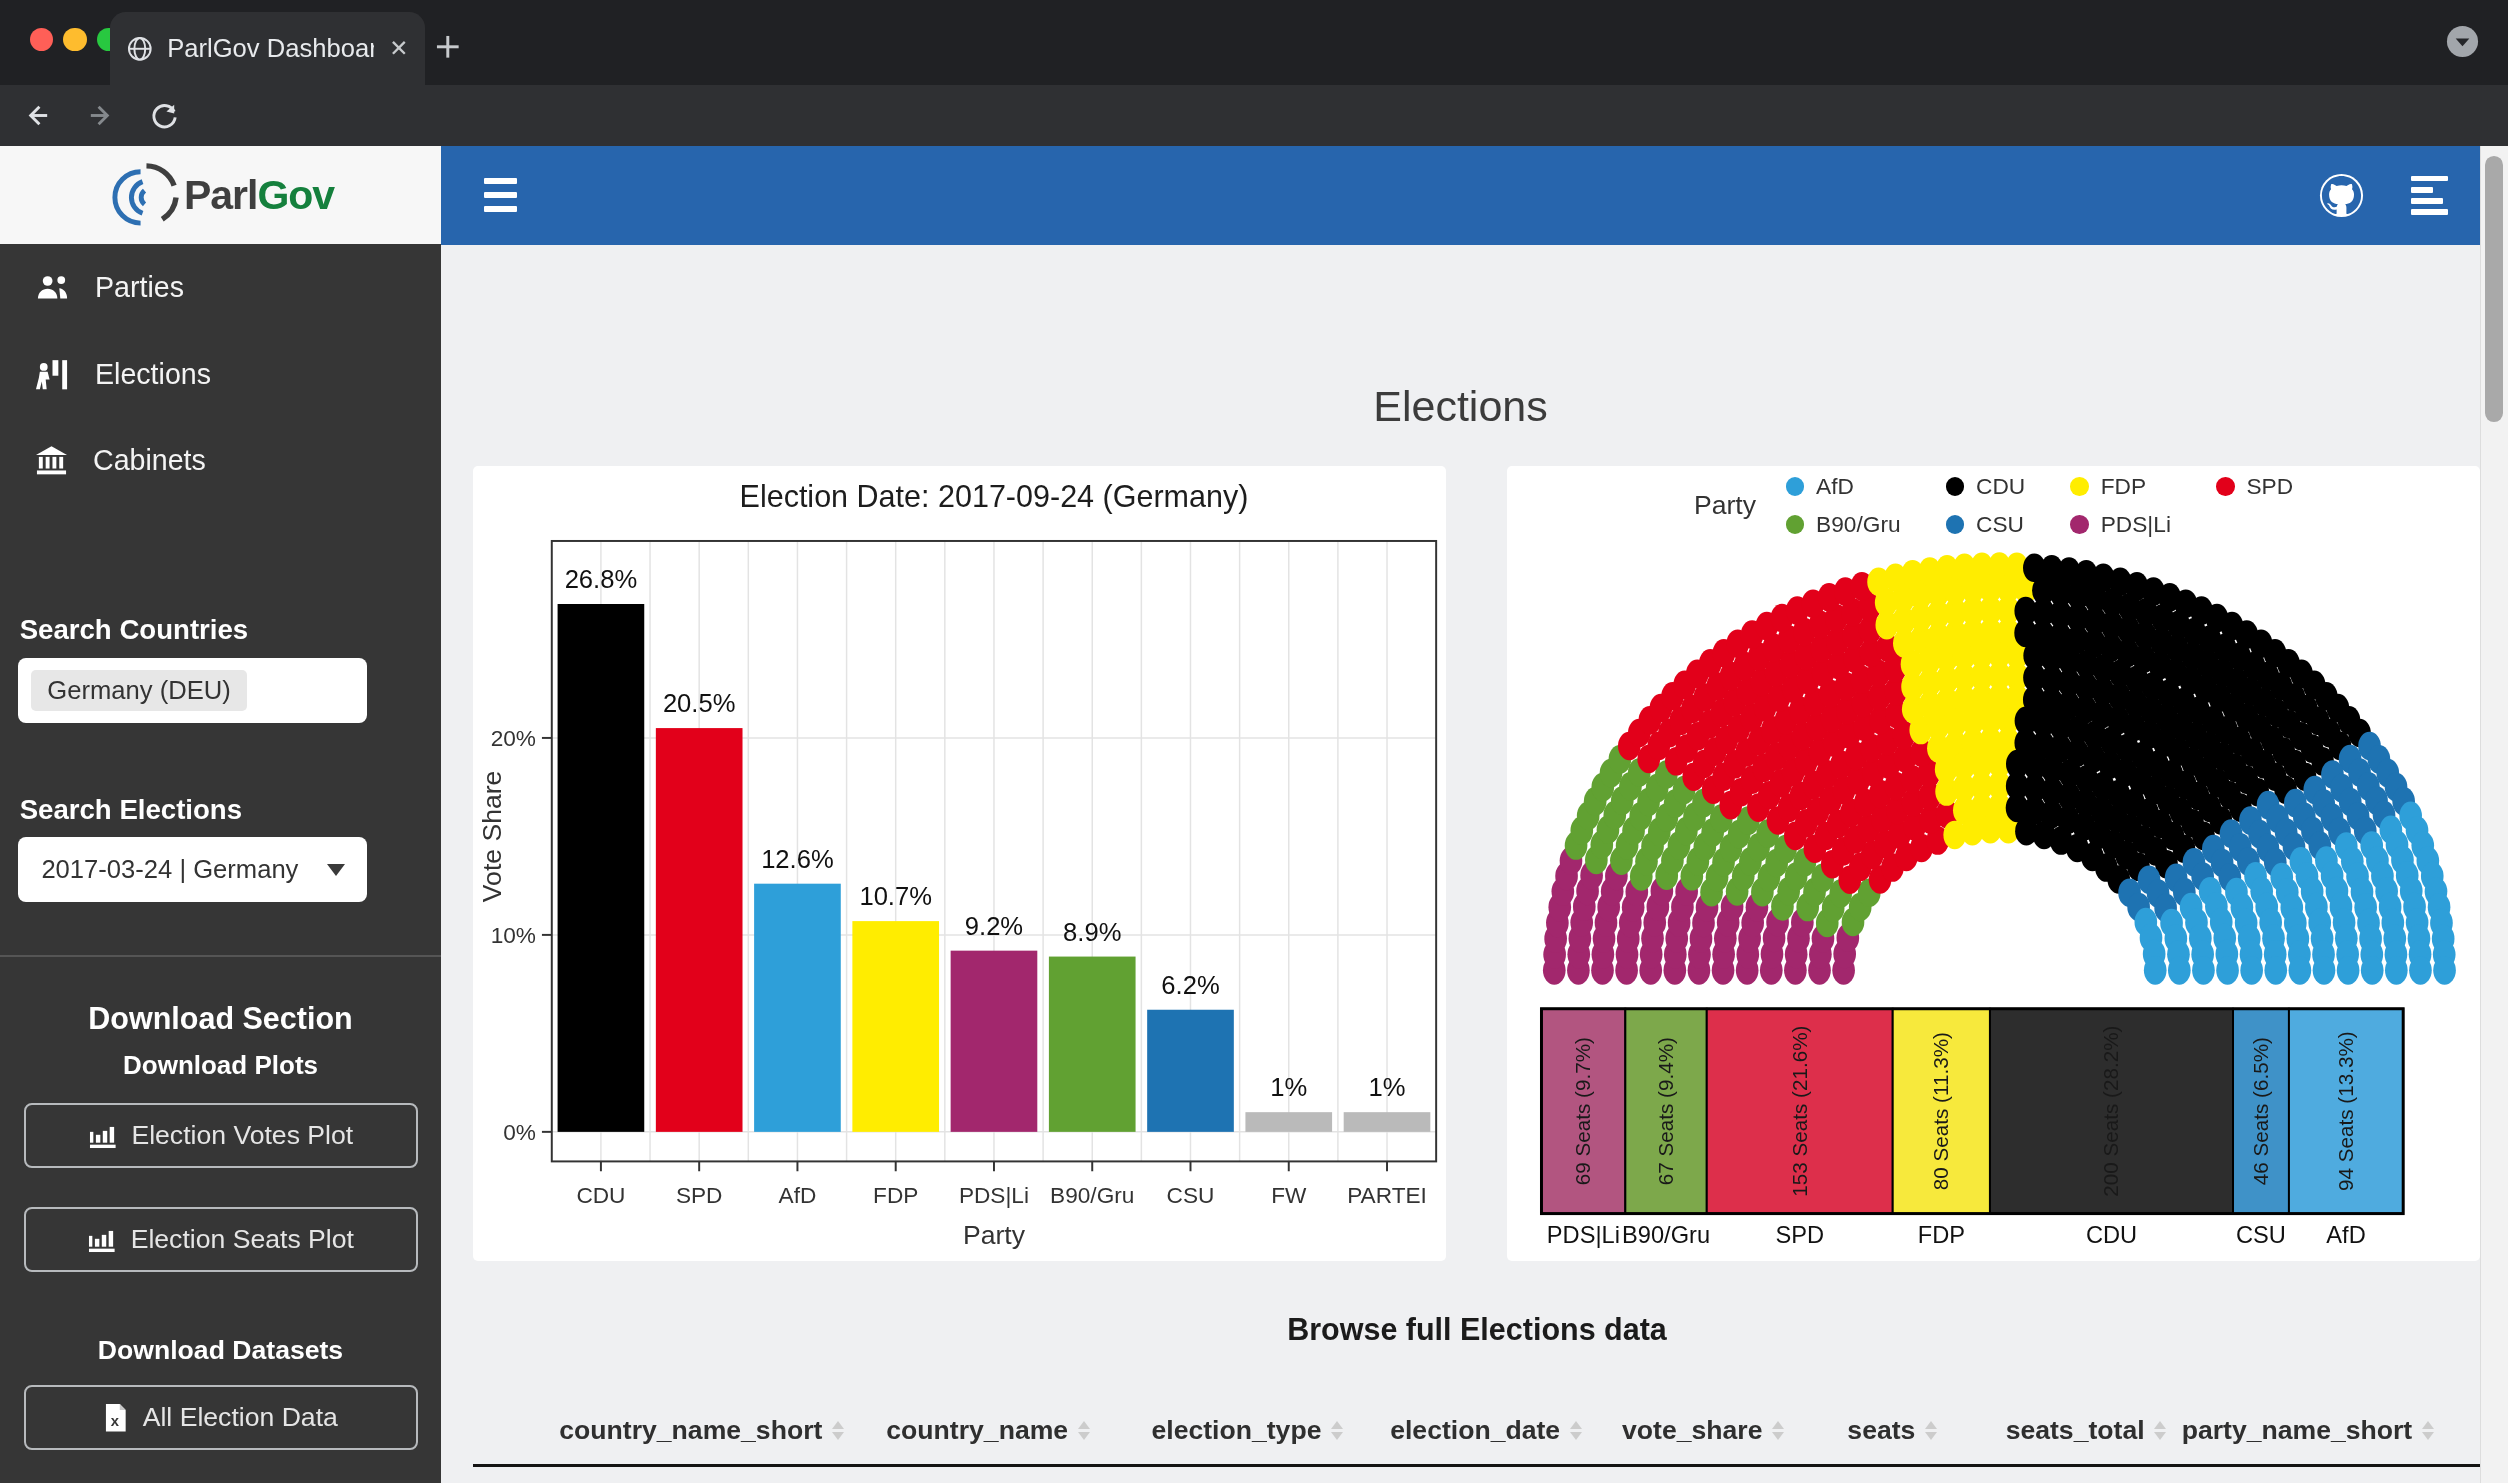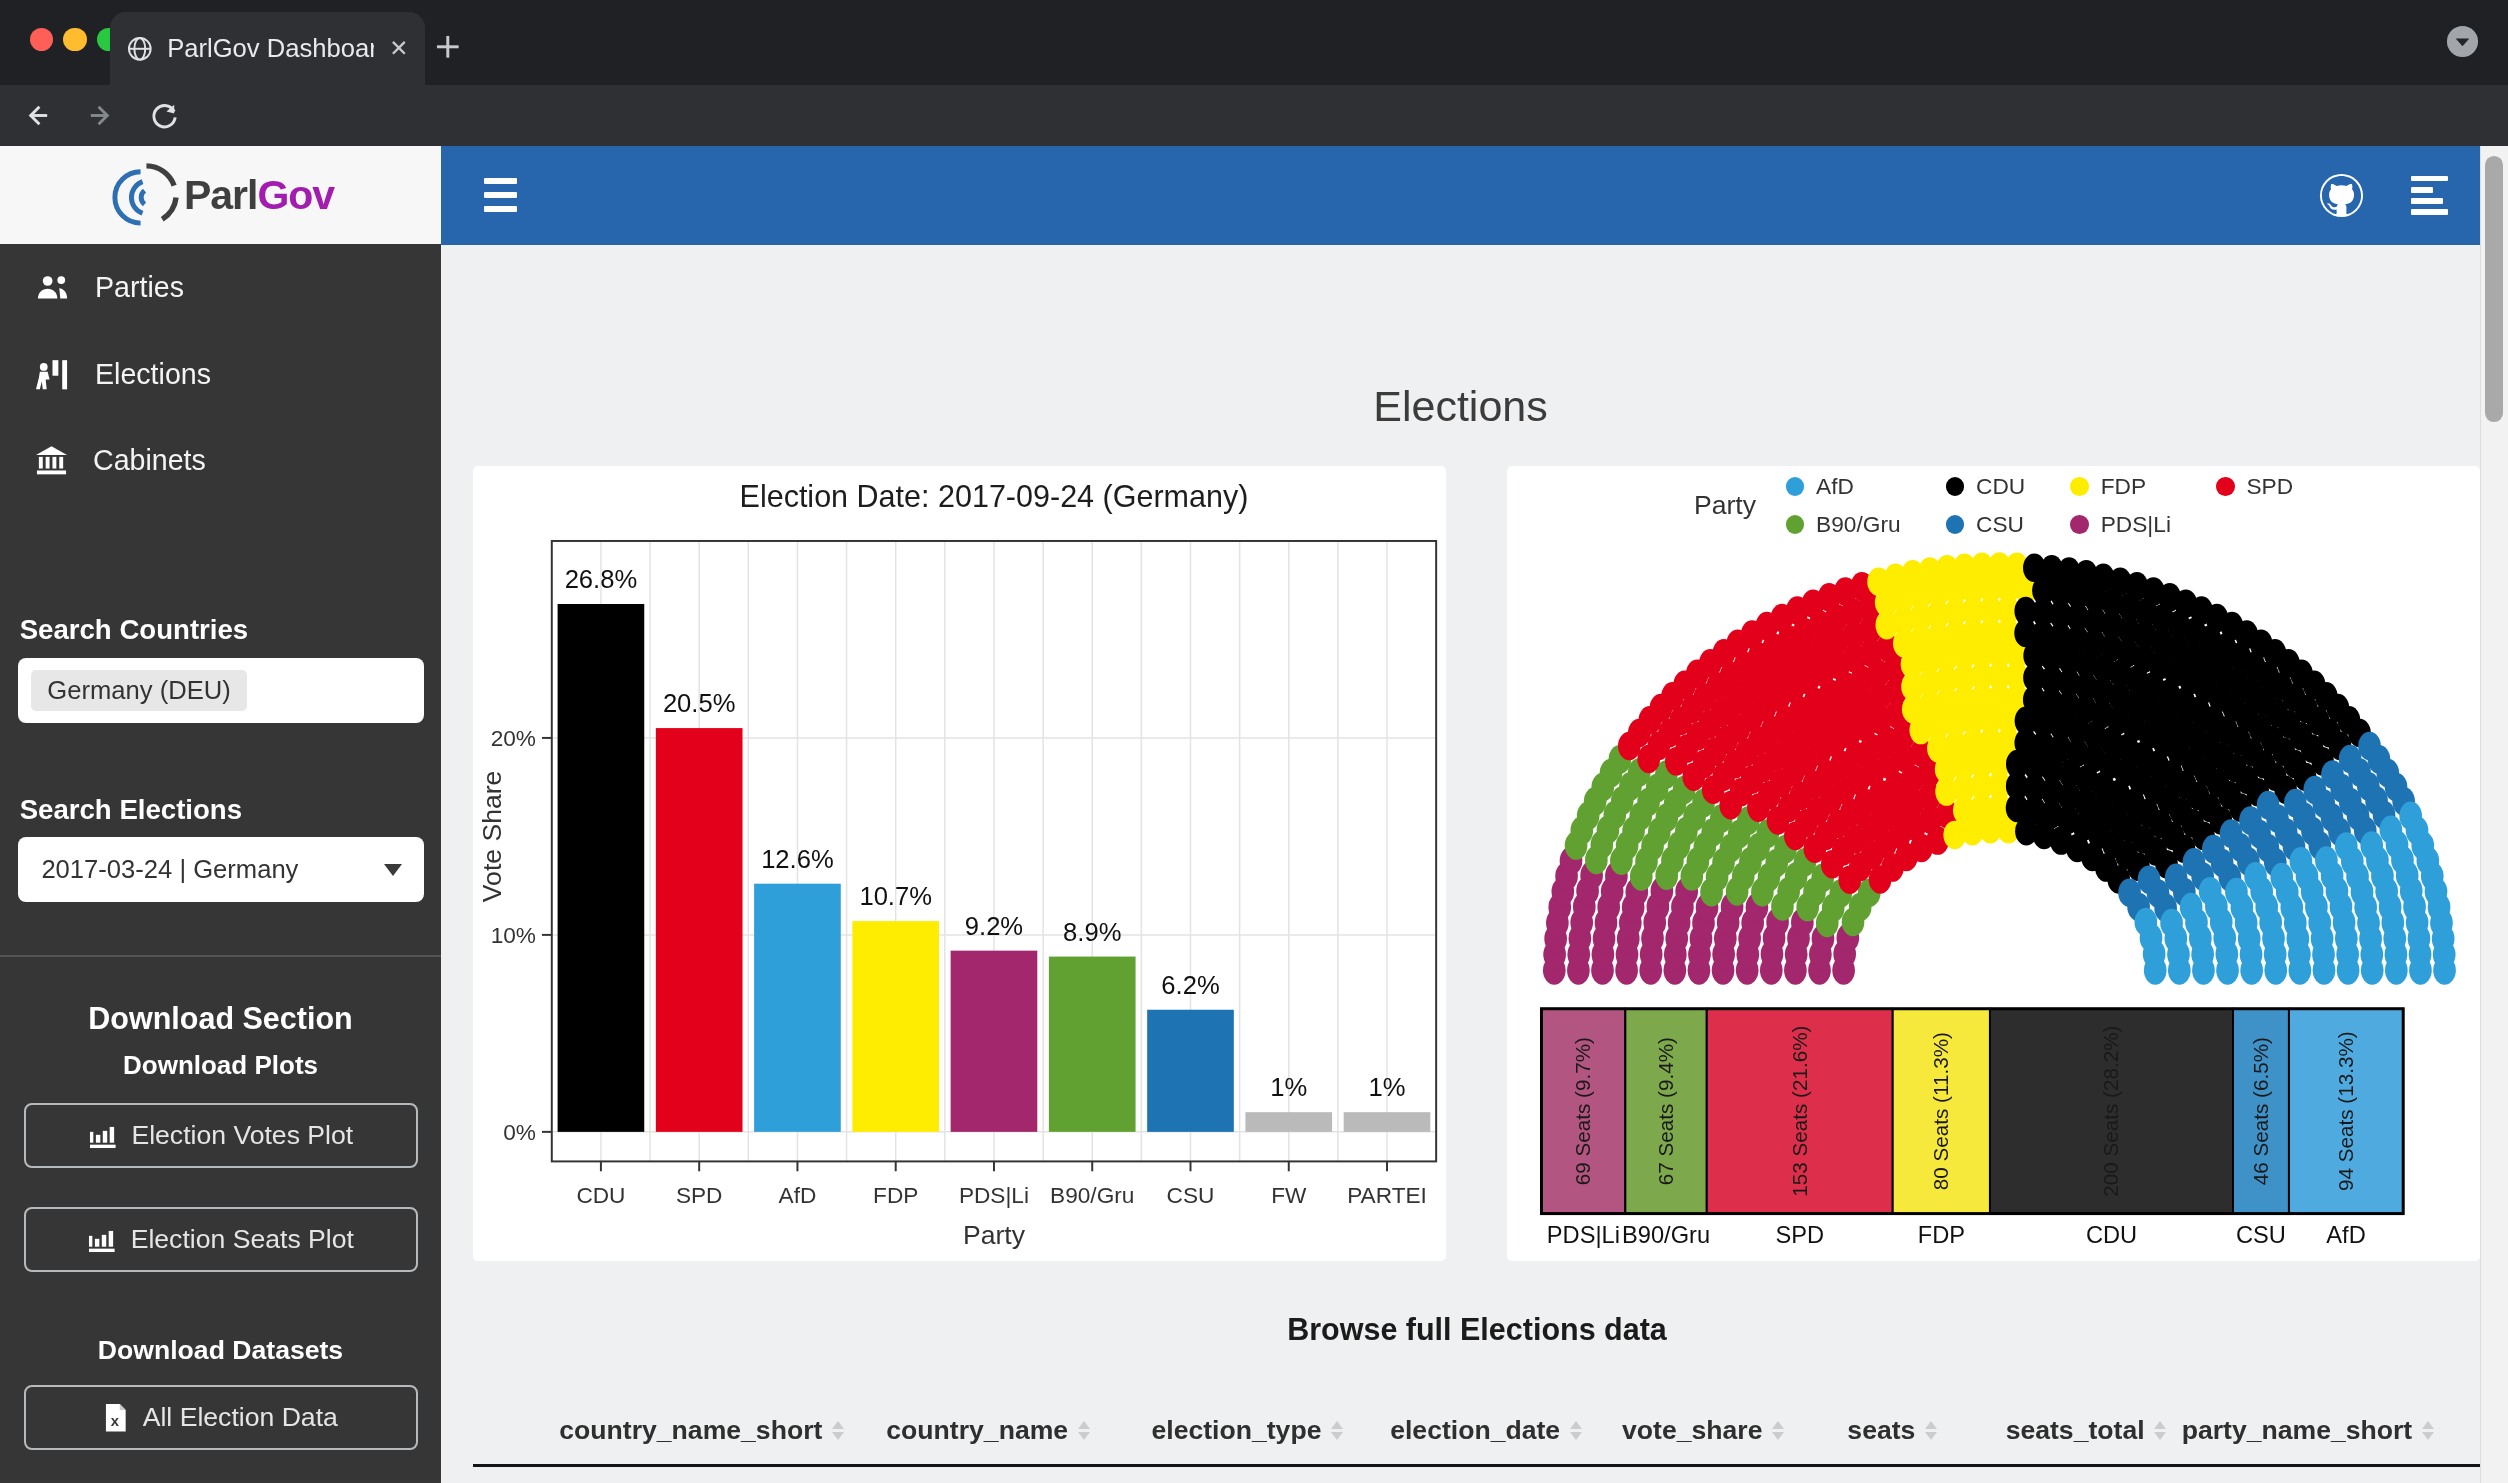--- a/index.html
+++ b/index.html
@@ -28,27 +28,27 @@
   #appbar { left:441px; top:146px; width:2039px; height:99px; background:#2765ad; }
   #hamburger { left:43px; top:31.5px; width:33px; height:35px; display:flex; flex-direction:column; justify-content:space-between; cursor:pointer; }
   #hamburger span { display:block; width:33px; height:6.9px; background:#fff; border-radius:1px; }
   #github-btn { left:1877px; top:25.6px; }
   #controlbar-btn { left:1970px; top:29.6px; width:39px; height:39px; display:flex; flex-direction:column; justify-content:space-between; }
   #controlbar-btn i { display:block; height:5.9px; background:#fff; border-radius:1px; }
 
   #logo-strip { left:0; top:146px; width:441px; height:99px; background:#f7f7f7; display:flex; align-items:center; justify-content:center; gap:2px; }
   #logo-text { font-size:41px; font-weight:bold; letter-spacing:-1px; }
   #logo-text .p1 { color:#3f3f3f; }
-  #logo-text .p2 { color:#a21caf; }
+  #logo-text .p2 { color:#15803d; }
 
   #sidebar { left:0; top:244px; width:441px; height:1239px; background:#363636; color:#f1f1f1; }
   .menu-item { position:absolute; left:0; width:441px; height:87px; display:flex; align-items:center; gap:25px; padding-left:35px; cursor:pointer; }
   .menu-item .label { font-size:28.6px; color:#f4f4f4; }
   .side-label { position:absolute; left:19.7px; font-size:27.6px; font-weight:bold; color:#fff; }
-  .side-box { position:absolute; left:17.7px; width:406px; height:65px; background:#fff; border-radius:7.9px; display:flex; align-items:center; padding:0 13.8px; }
+  .side-box { position:absolute; left:17.7px; width:349px; height:65px; background:#fff; border-radius:7.9px; display:flex; align-items:center; padding:0 13.8px; }
   .token { background:#e7e7e7; border-radius:4.9px; padding:5.9px 15.8px; font-size:25.6px; color:#333; }
   .select-text { font-size:25.6px; color:#333; padding-left:9.9px; }
   .caret { position:absolute; right:21.7px; width:0; height:0; border-left:9.9px solid transparent; border-right:9.9px solid transparent; border-top:12.8px solid #3a3a3a; }
   #side-divider { position:absolute; left:0; top:711px; width:441px; height:2px; background:#555; }
   .dl-title { position:absolute; width:441px; text-align:center; color:#fff; font-weight:bold; }
   .side-btn { position:absolute; left:23.6px; width:394px; height:65px; border:2px solid #b7babd; border-radius:7.9px; background:transparent; color:#e5e5e5; font-size:26.6px; display:flex; align-items:center; justify-content:center; gap:13.8px; cursor:pointer; font-family:"Liberation Sans",sans-serif; }
 
   
   #main-title { left:441px; top:382px; width:2039px; text-align:center; font-size:43px; font-weight:500; color:#3c3c3c; }
   .panel { position:absolute; top:466px; width:973px; height:795px; background:#fff; border-radius:4.9px; }

